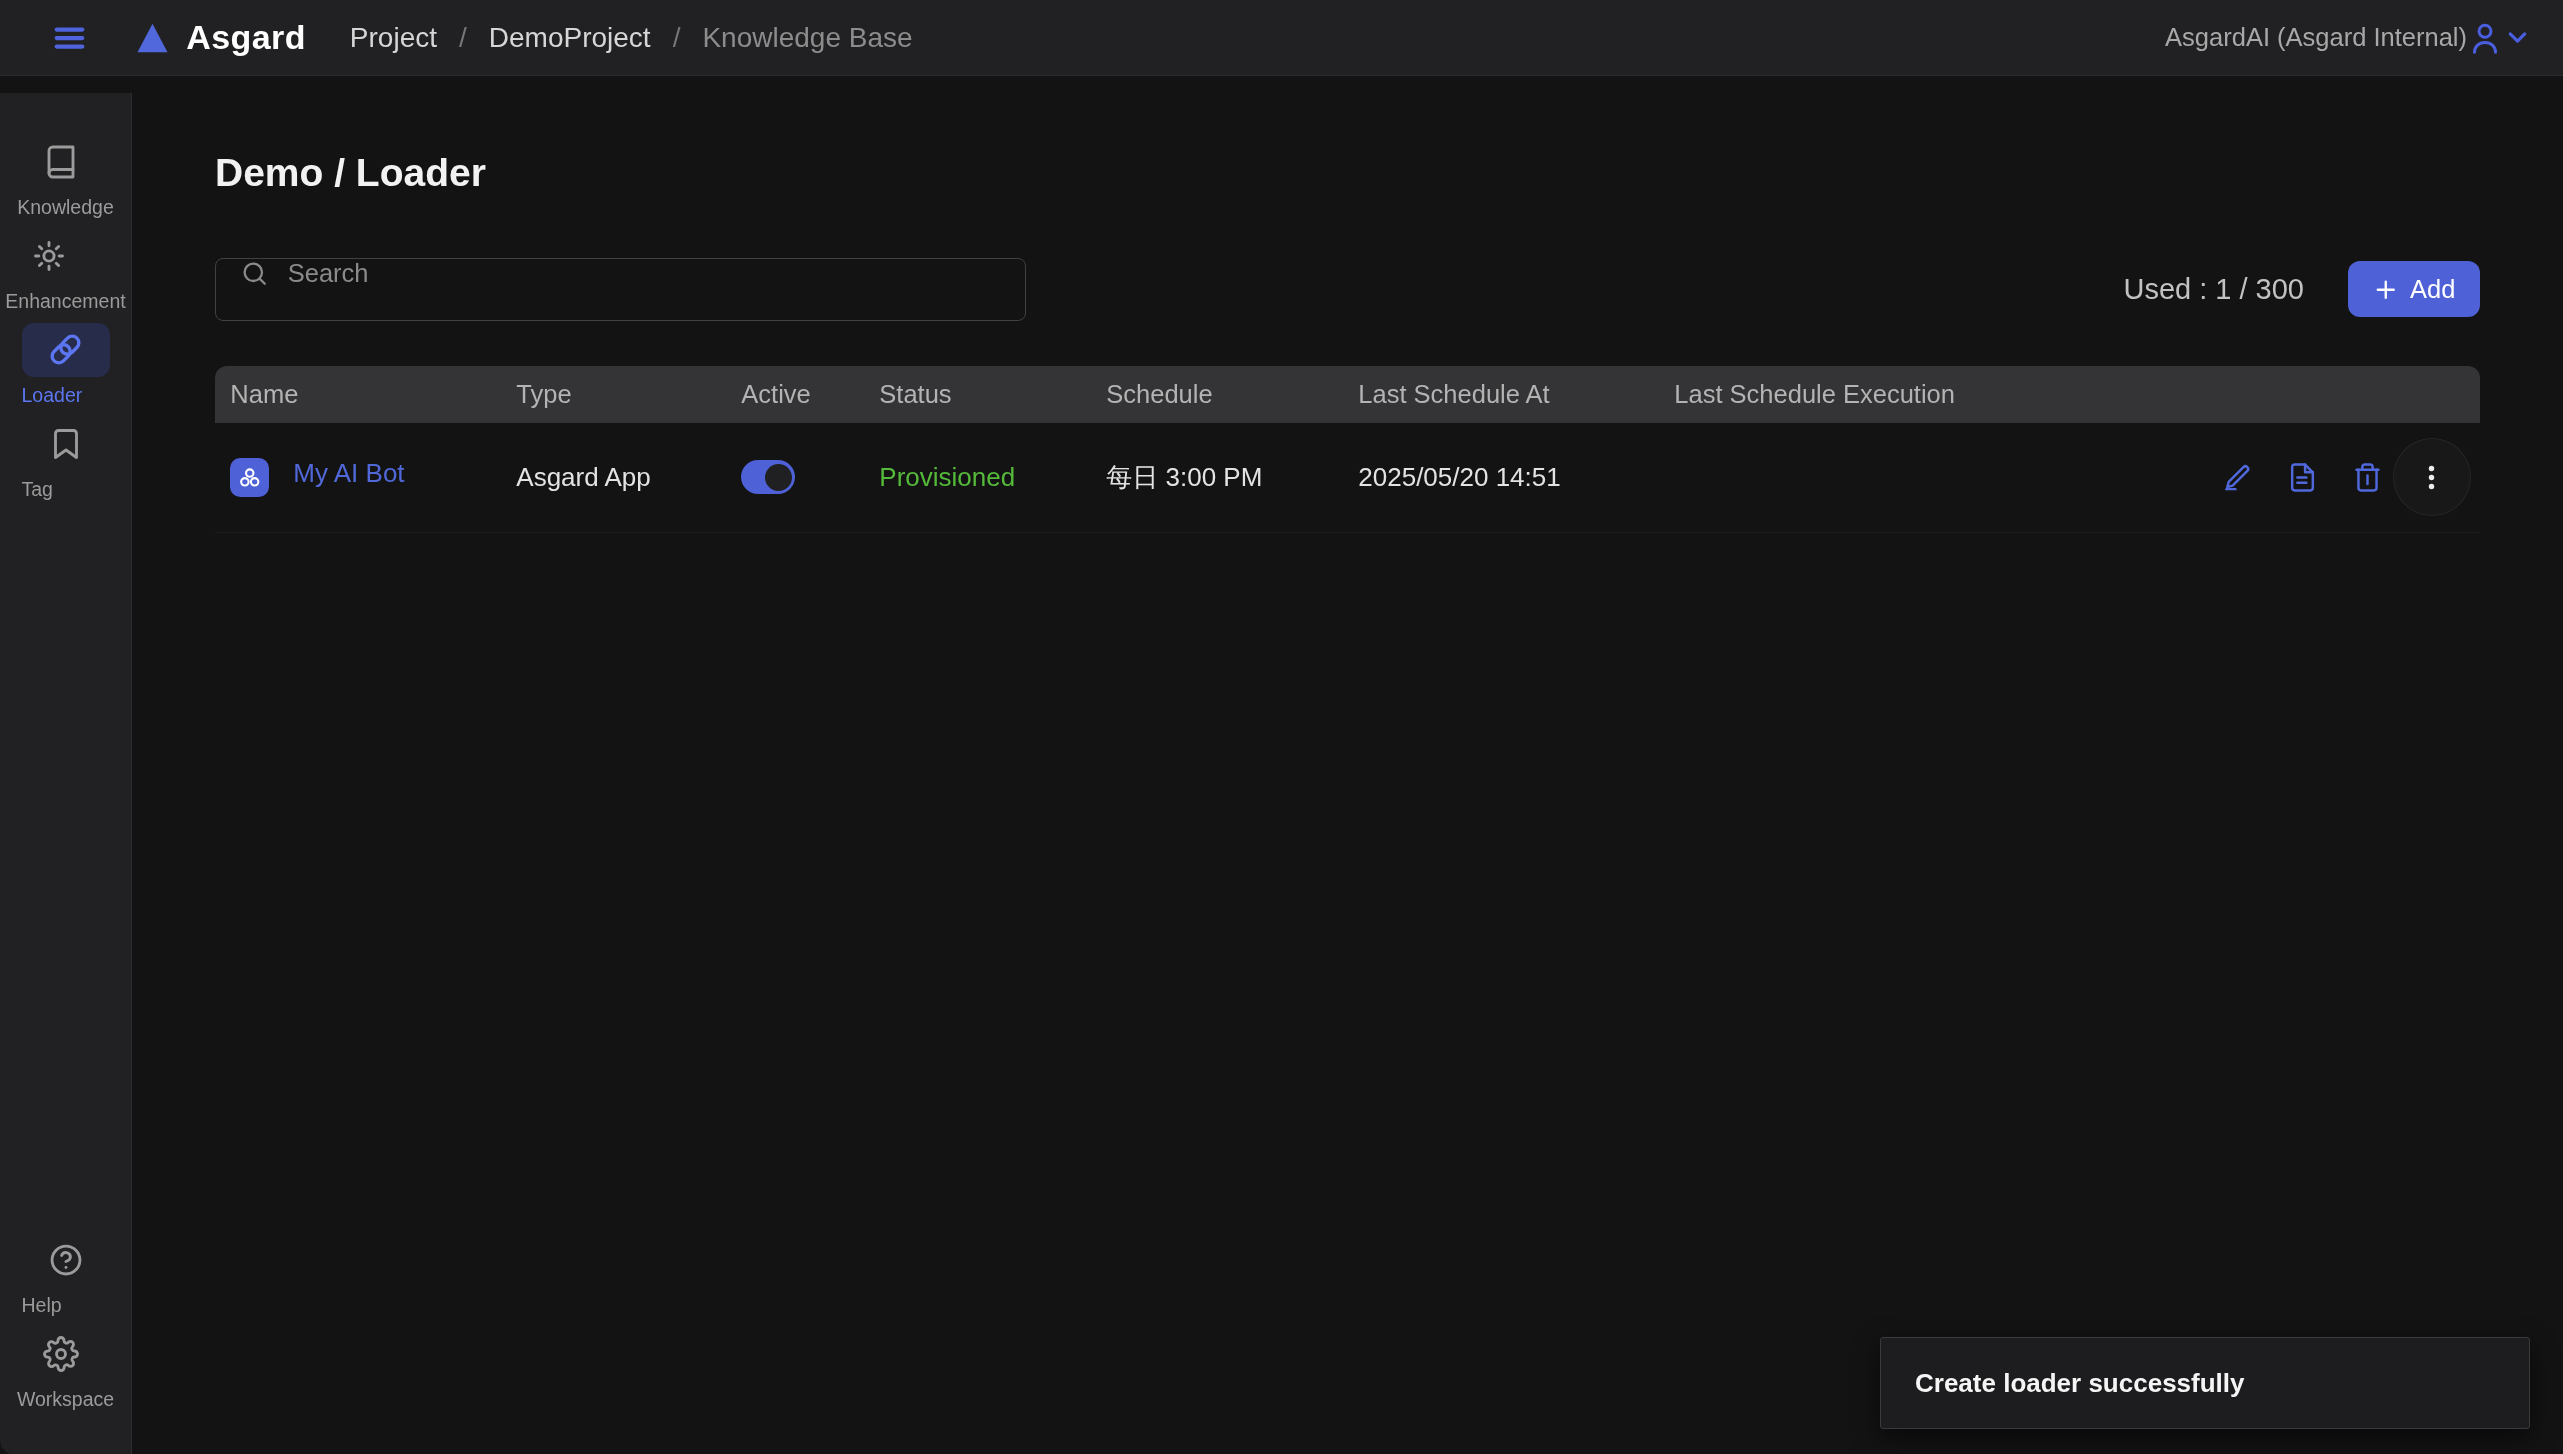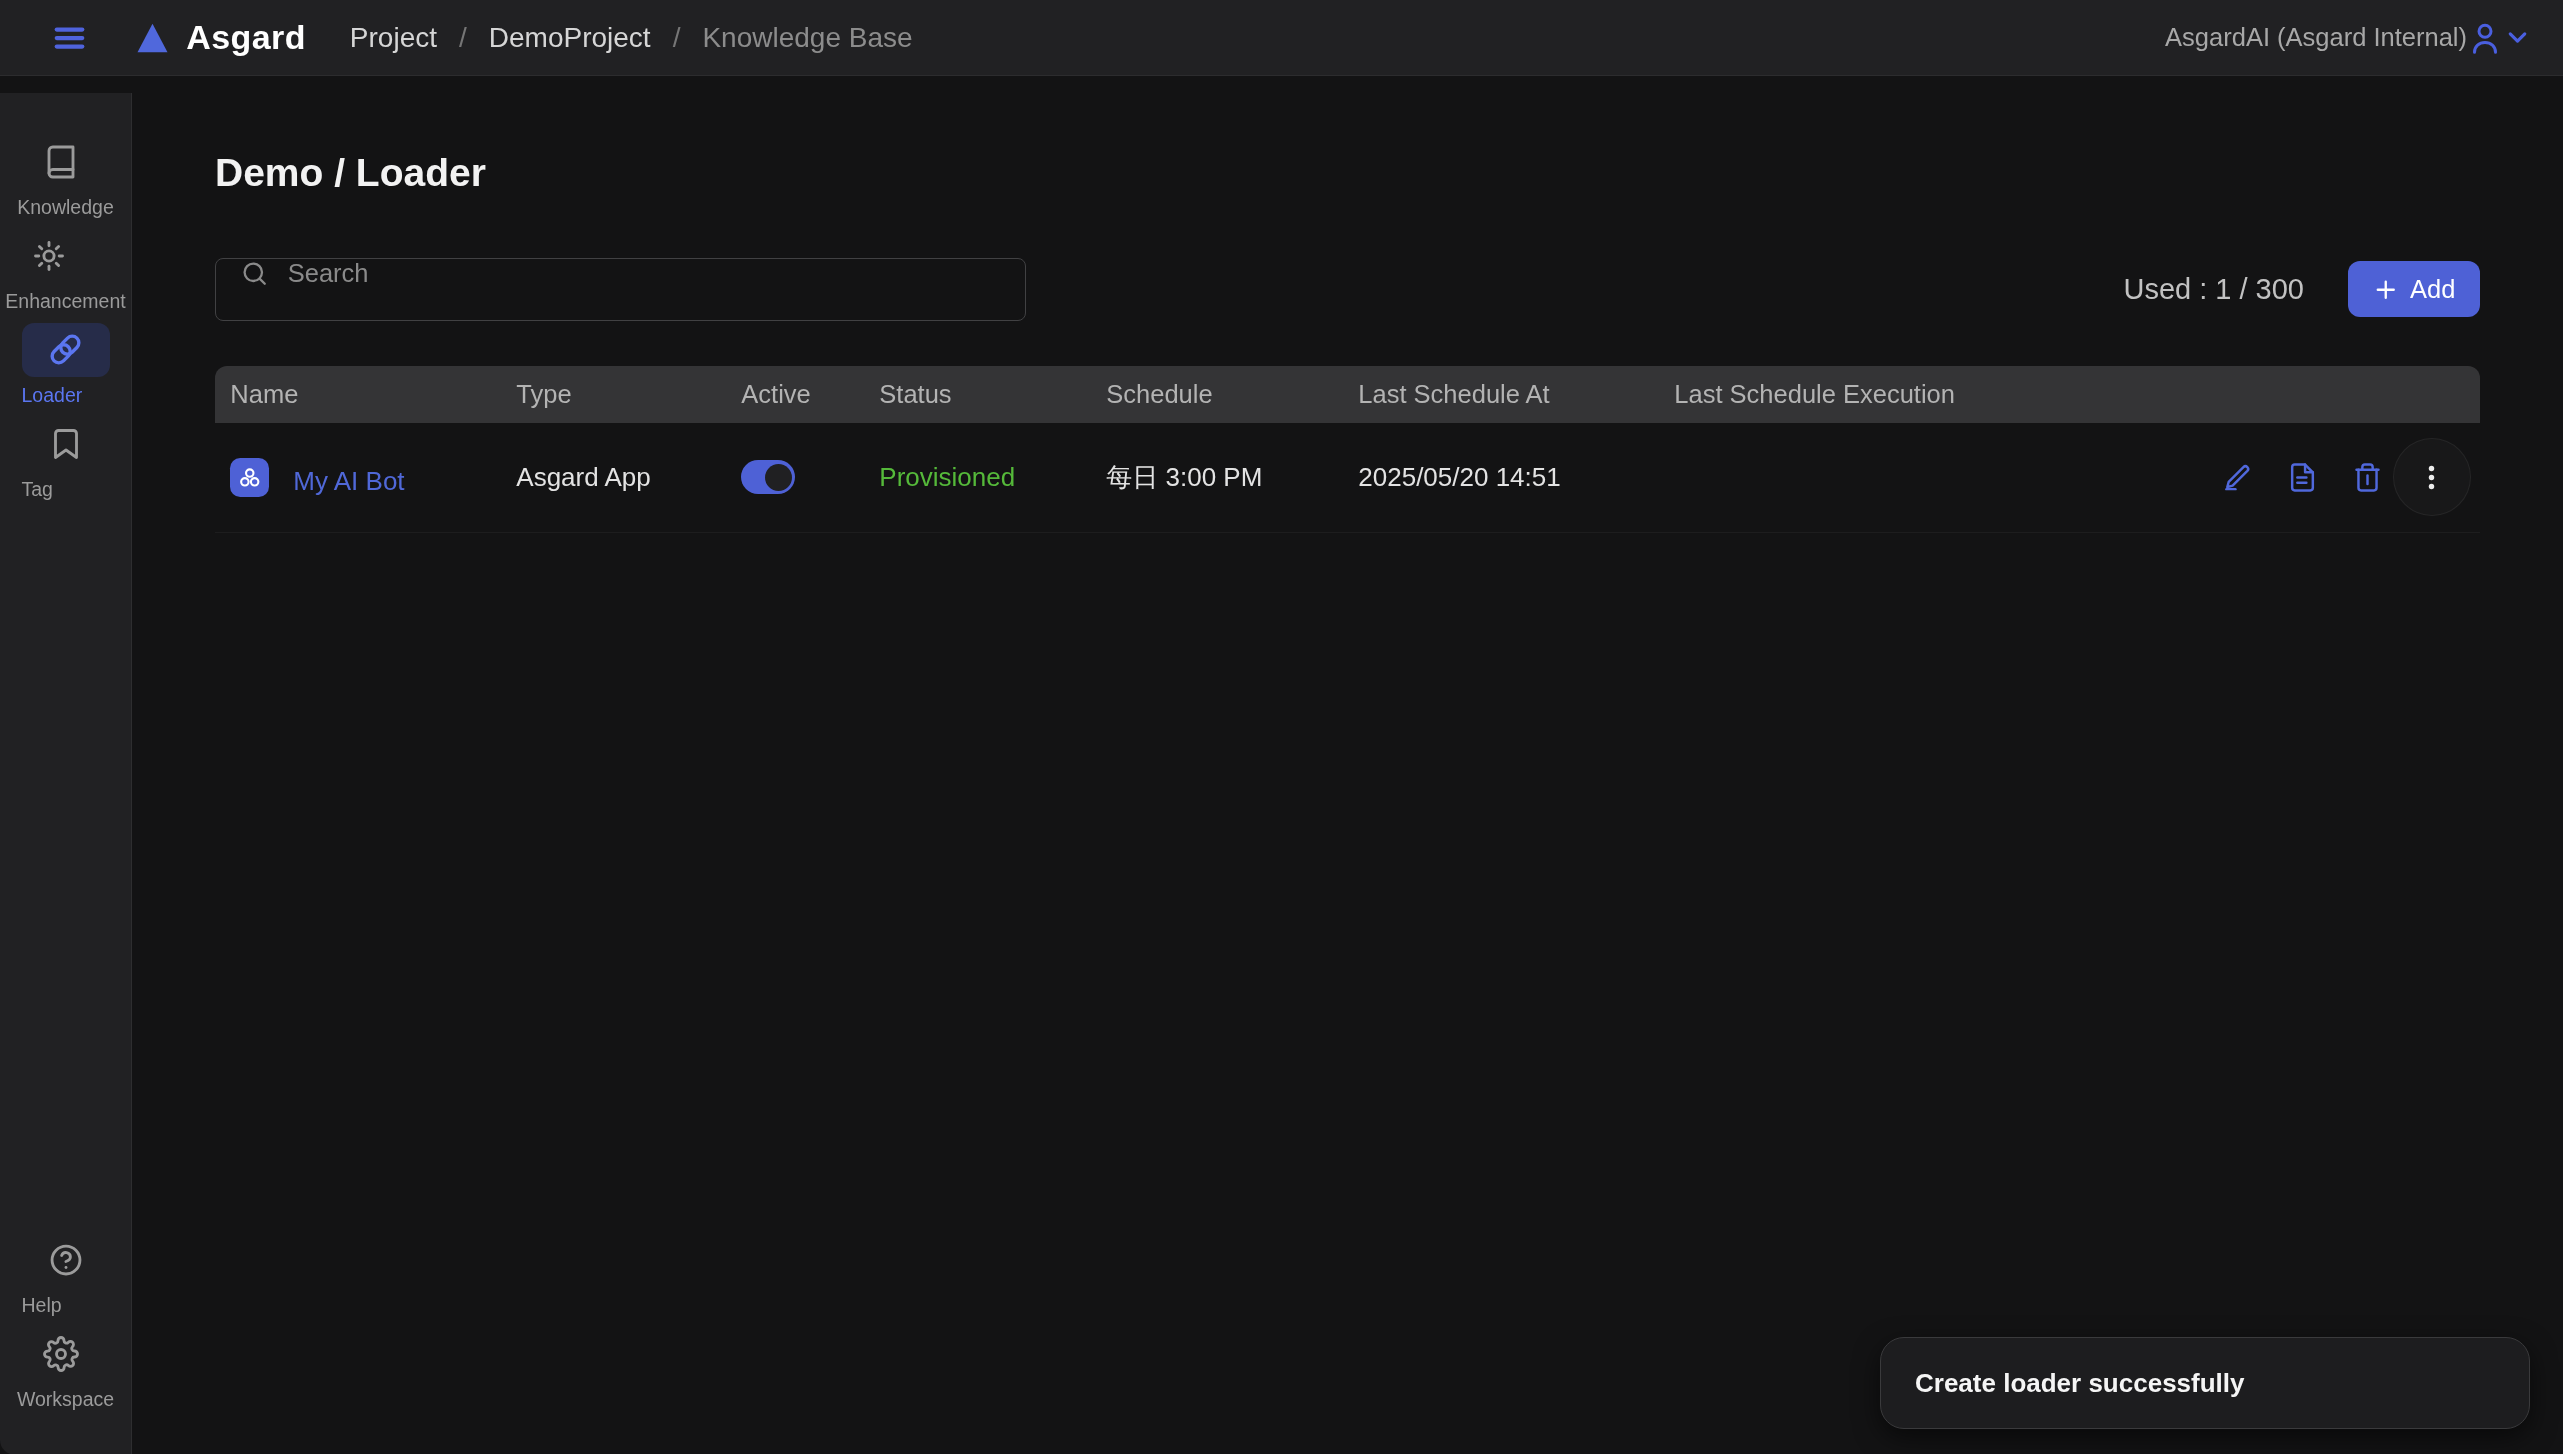--- a/index.html
+++ b/index.html
@@ -82,21 +82,21 @@
     grid-template-columns:286px 225px 138px 227px 252px 316px 356px 1fr;
     align-items:center;
     padding-left:15.3px;
   }
   .thead {
     height:57px; background:var(--table_header_bg,#343436);
     border-radius:12px 12px 0 0;
     font-size:25.5px; color:#b3b3b3;margin-top:28px;
   }
   .trow { height:110px; font-size:26px; color:#e3e3e3; border-bottom:0.8px solid rgba(255,255,255,0.045); }
-  .name-cell { display:flex; align-items:flex-end; gap:24px; }
+  .name-cell { display:flex; align-items:flex-start; gap:24px; }
   .app-badge {
     width:39px; height:39px; border-radius:10.2px;
     background:var(--accent,#4e61d6);
     display:flex; align-items:center; justify-content:center;
     flex:none;
   }
   .name-link { color:var(--link,#5068d8); cursor:pointer; }
   .status-ok { color:var(--success,#55b93a); }
 
   .toggle {
@@ -115,21 +115,21 @@
     background:rgba(255,255,255,0.025);
     border:0.8px solid rgba(255,255,255,0.06);
     display:flex; align-items:center; justify-content:center;
   }
 
   
   .toast {
     position:absolute; right:33px; bottom:26px;
     width:650px; height:92px;
     background:var(--toast_bg,#1d1d1f);
-    border:0.8px solid #3a3a3c; border-radius:24px;
+    border:0.8px solid #3a3a3c; border-radius:3px;
     box-shadow:0 8.5px 25.5px rgba(0,0,0,0.55);
     display:flex; align-items:center; padding:0 34px;
     font-size:26px; font-weight:bold; color:#f5f5f5;
     z-index:10;
   }
 </style>
 </head>
 <body>
 
 <div class="header">

